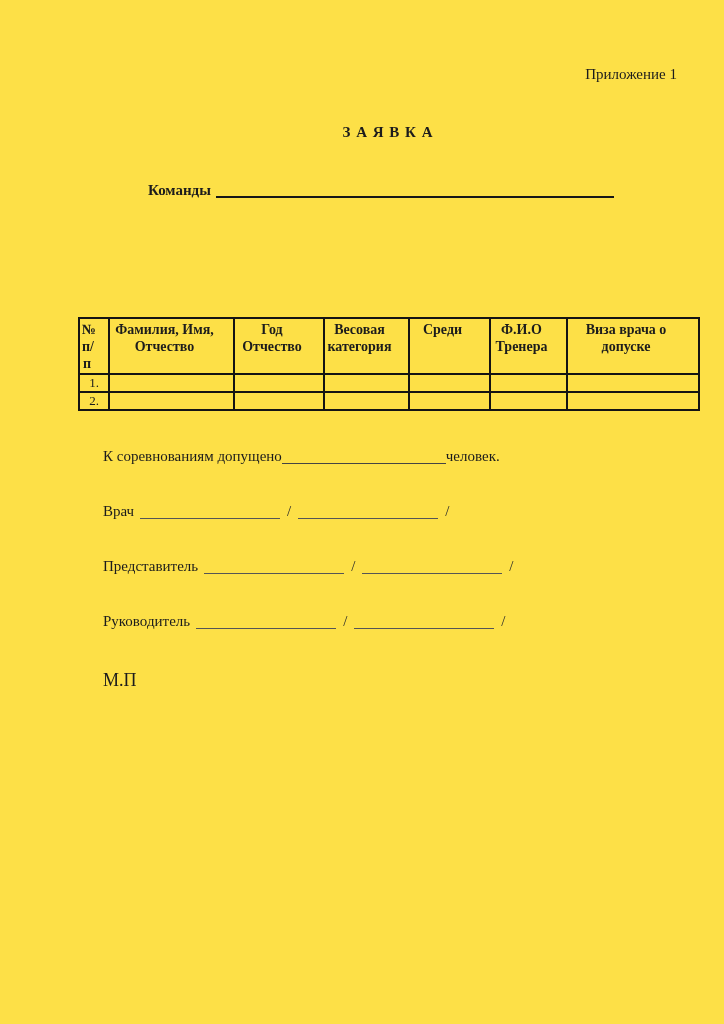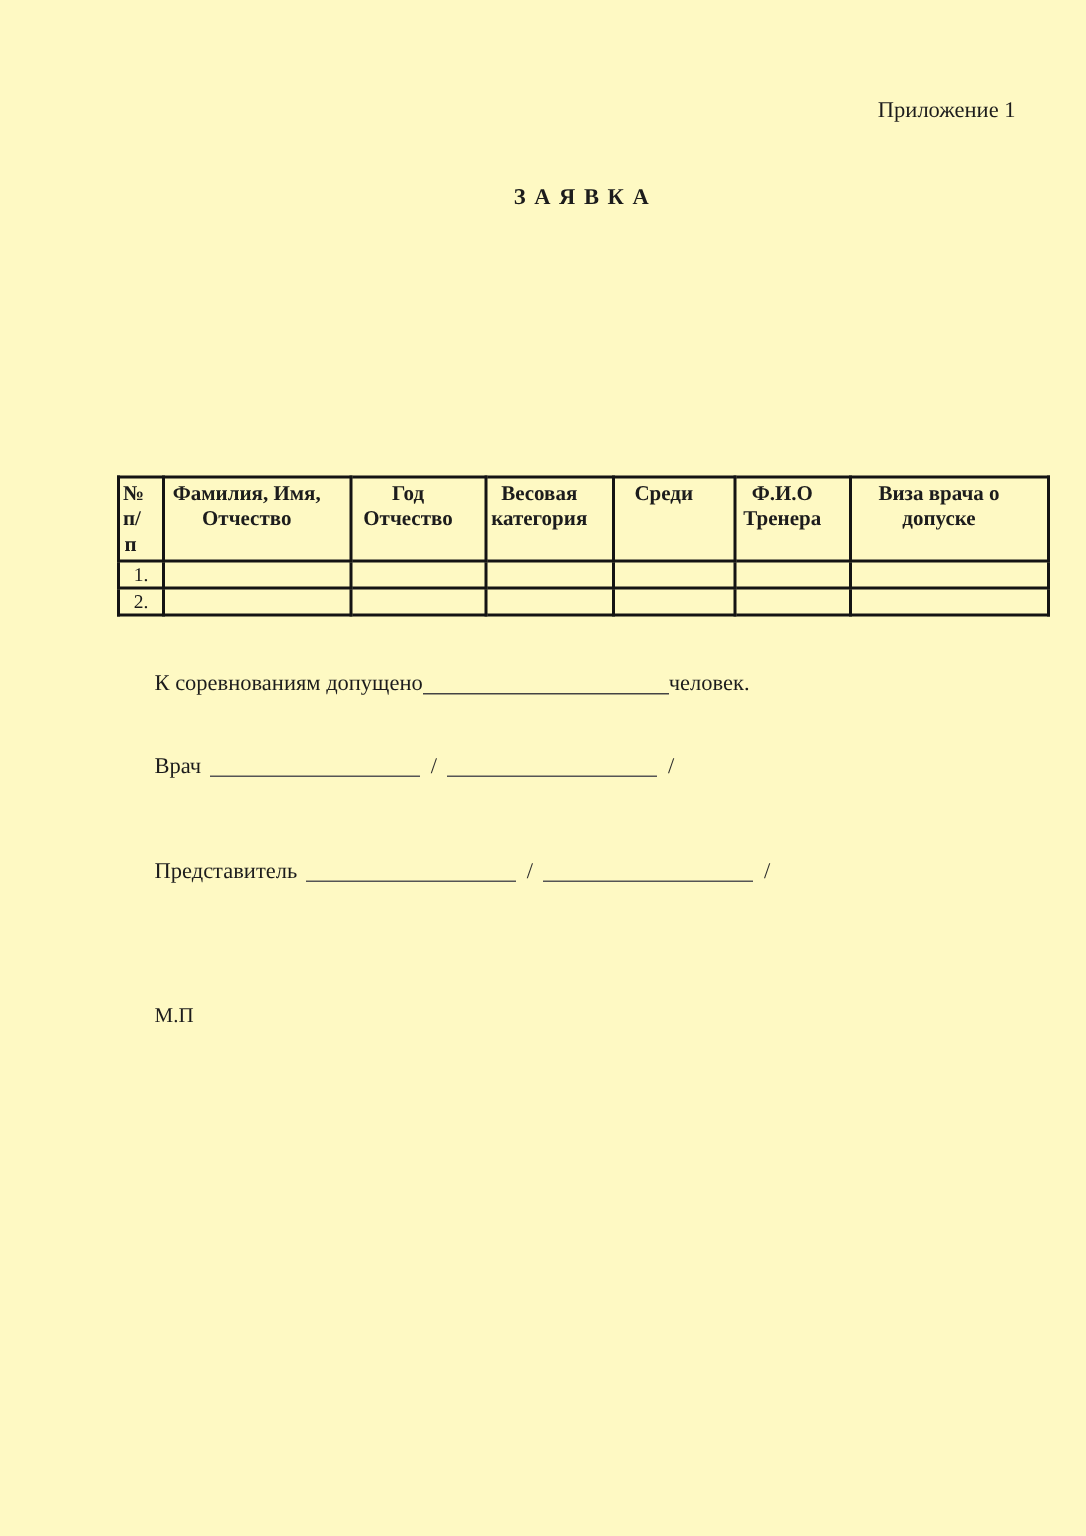--- a/index.html
+++ b/index.html
@@ -5,21 +5,21 @@
   * { margin: 0; padding: 0; box-sizing: border-box; }
   html, body { background: #ffffff; }
   body {
     width: 724px; height: 1024px;
     font-family: "Liberation Serif", "DejaVu Serif", serif;
     color: #1c1c1c;
   }
   .page {
     position: relative;
     width: 724px; height: 1024px;
-    background: #fef9c3;
+    background: #fde047;
     overflow: hidden;
   }
   .appendix {
     position: absolute; top: 66px; right: 47px;
     font-size: 15px;
   }
   .form-title {
     position: absolute; top: 124px; left: 78px; width: 620px;
     text-align: center; font-weight: bold; font-size: 15px;
     letter-spacing: 1px;
@@ -65,38 +65,41 @@
   .admission {
     position: absolute; top: 448px; left: 103px;
     font-size: 15px; white-space: nowrap;
   }
   .admission-blank { width: 164px; border-bottom-color: #444; }
   .sig-line {
     position: absolute; left: 103px;
     font-size: 15px; white-space: nowrap; text-align: center;
   }
   .sig-doctor { top: 503px; }
-  .sig-representative { top: 558px; margin-top: 15px; }
+  .sig-representative { top: 558px; }
   .sig-head { top: 613px; }
   .sig-blank { width: 140px; margin-left: 6px; border-bottom-color: #555; }
   .slash { margin-left: 7px; margin-right: 1px; color: #2a2a2a; }
   .stamp {
     position: absolute; top: 670px; left: 103px;
-    font-size: 14px;
+    font-size: 18px;
   }
 </style>
 </head>
 <body>
 
 <div class="page">
 
   <div class="appendix">Приложение 1</div>
 
   <div class="form-title">З А Я В К А</div>
 
+  <div class="team-line">
+    <span>Команды</span><span class="blank team-blank"></span>
+  </div>
 
   <div class="subtitle">
   </div>
 
   <table class="entries">
     <colgroup>
       <col style="width:30px">
       <col style="width:125px">
       <col style="width:90px">
       <col style="width:85px">
@@ -142,16 +145,19 @@
   </div>
 
   <div class="sig-line sig-doctor">
     <span>Врач</span><span class="blank sig-blank"></span><span class="slash">/</span><span class="blank sig-blank"></span><span class="slash">/</span>
   </div>
 
   <div class="sig-line sig-representative">
     <span>Представитель</span><span class="blank sig-blank"></span><span class="slash">/</span><span class="blank sig-blank"></span><span class="slash">/</span>
   </div>
 
+  <div class="sig-line sig-head">
+    <span>Руководитель</span><span class="blank sig-blank"></span><span class="slash">/</span><span class="blank sig-blank"></span><span class="slash">/</span>
+  </div>
 
   <div class="stamp">М.П</div>
 
 </div>
 
 </body></html>

